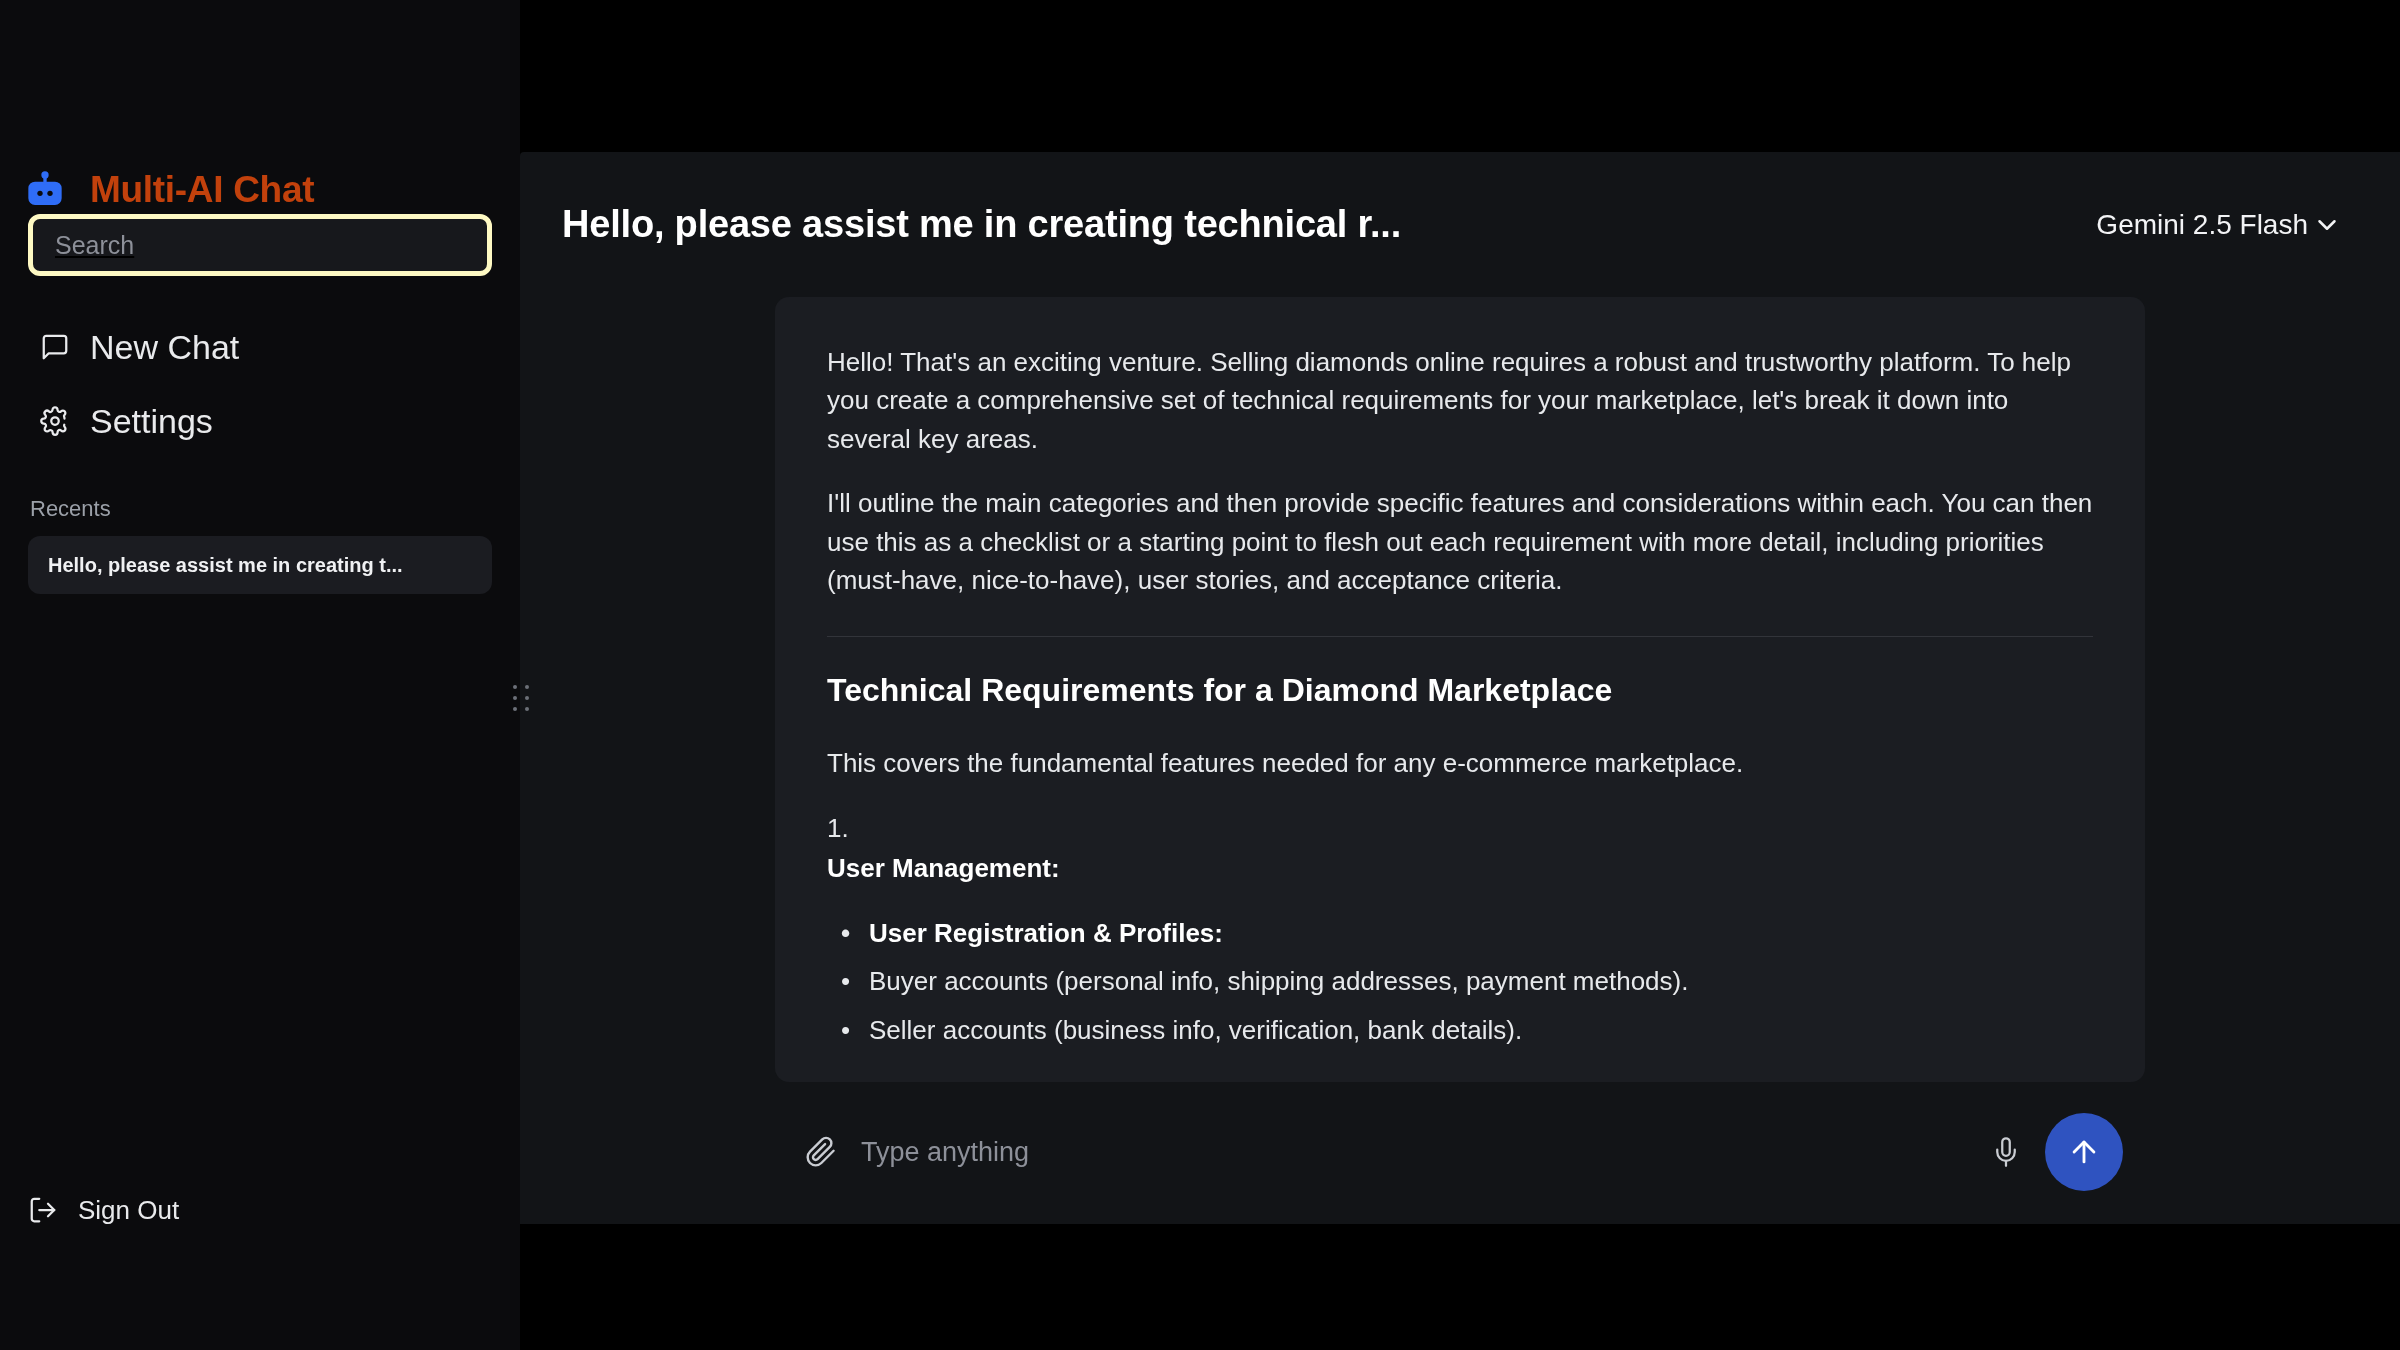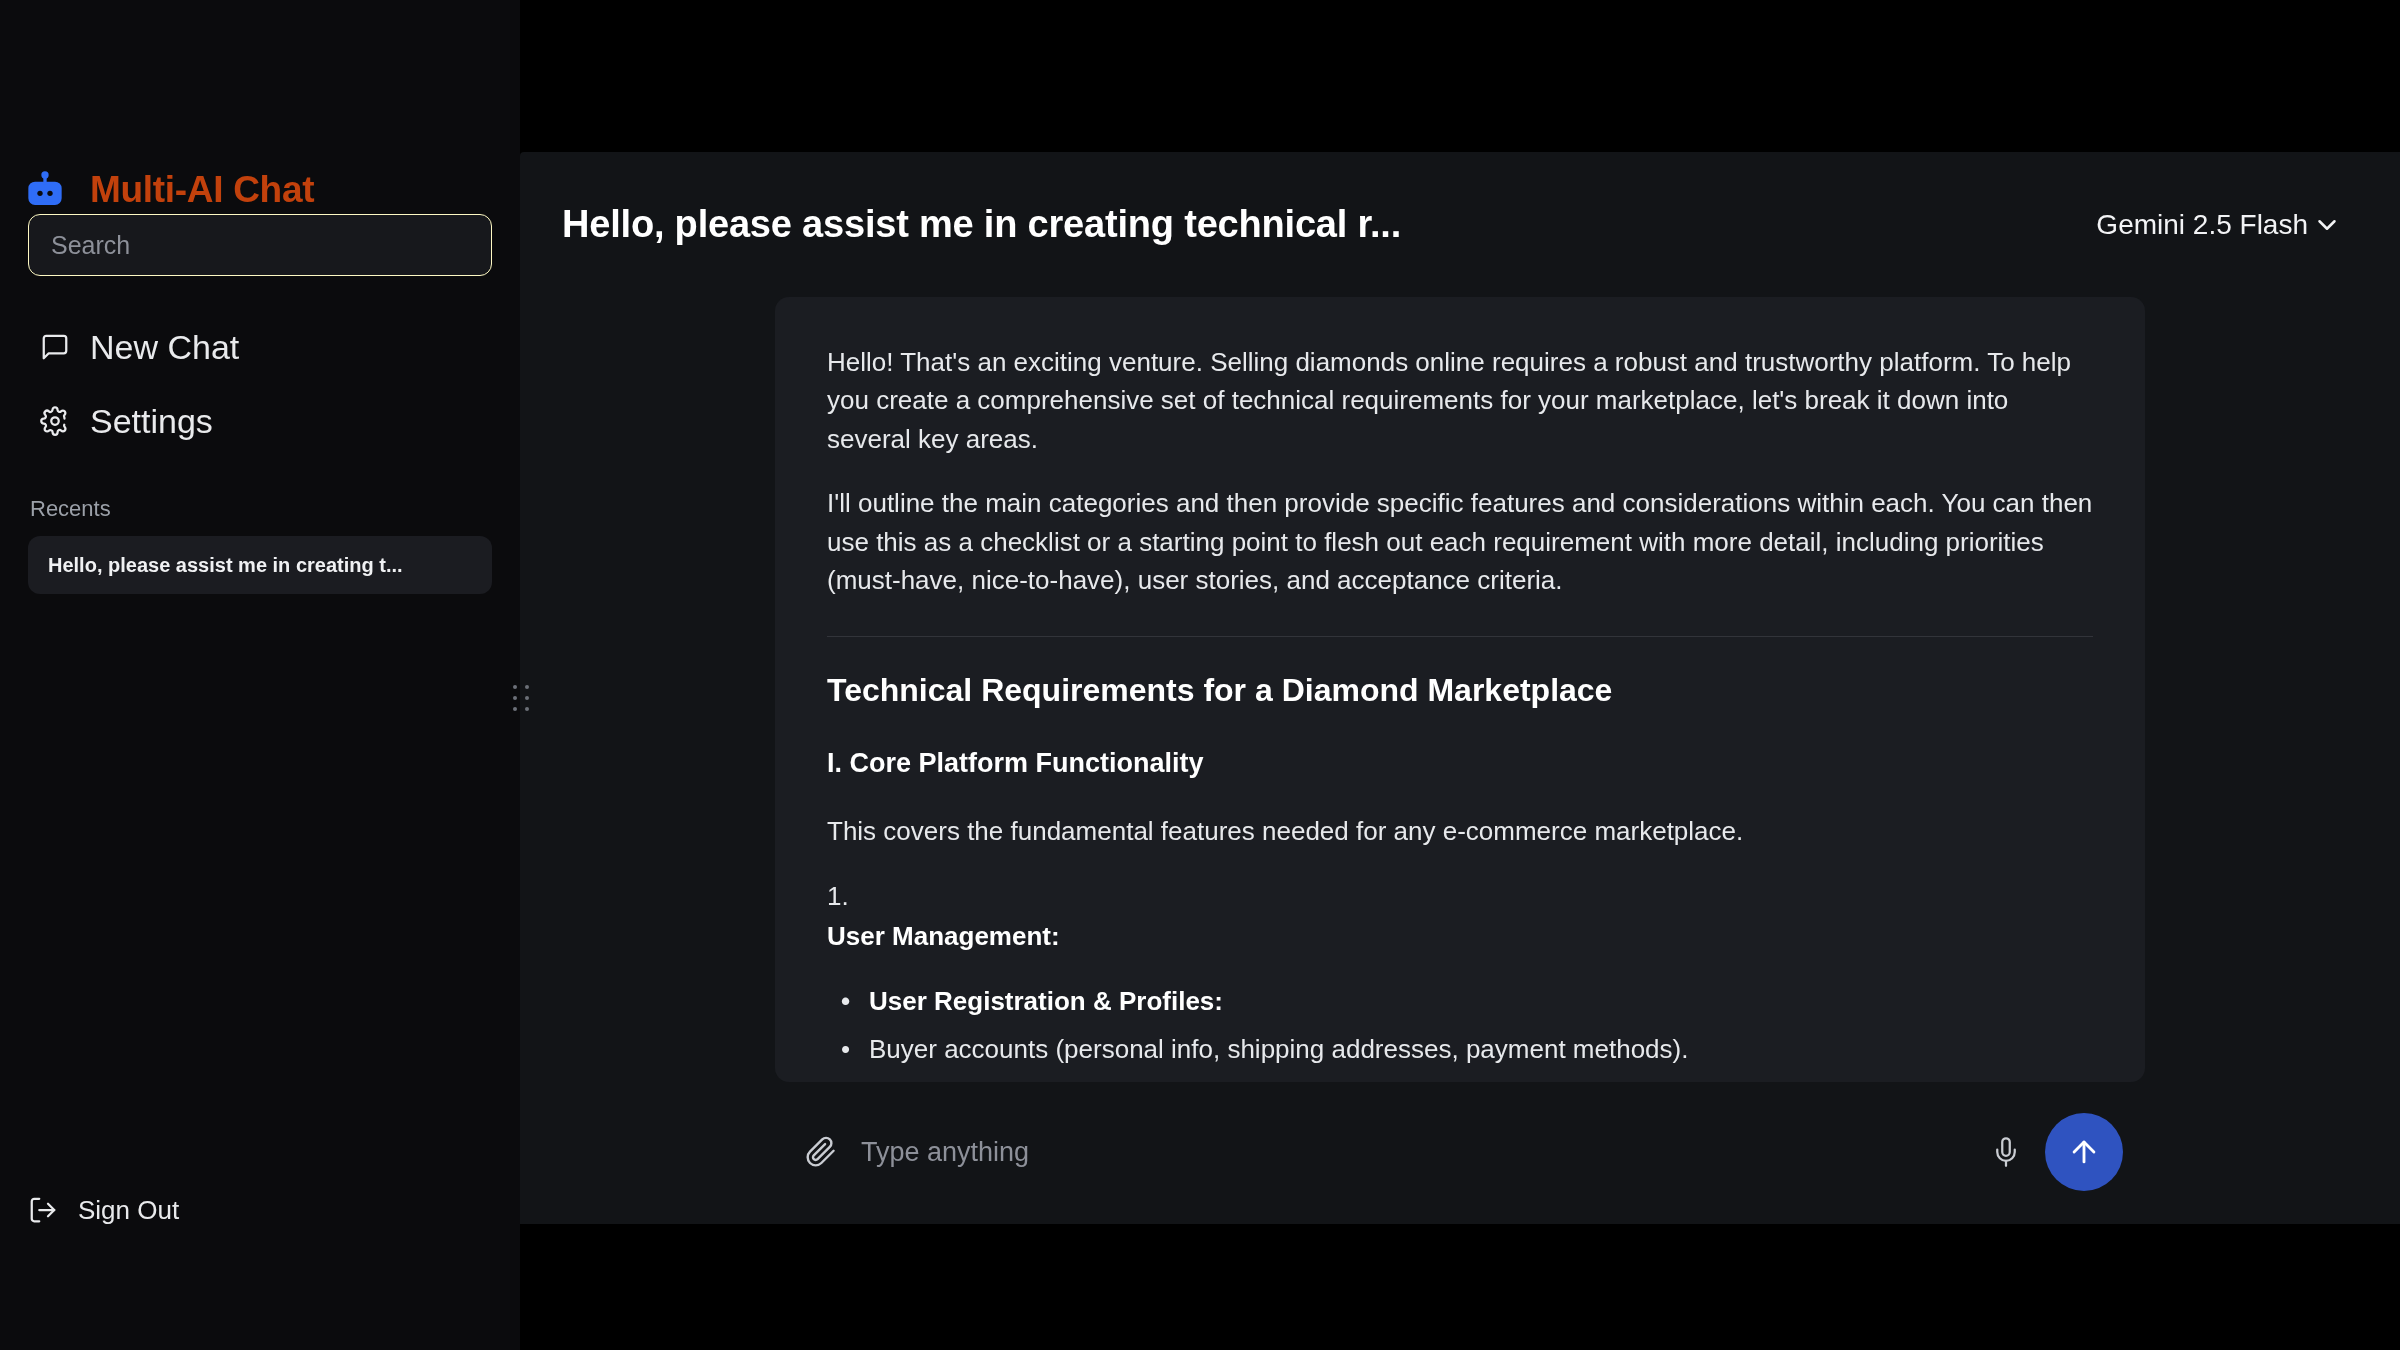--- a/index.html
+++ b/index.html
@@ -43,25 +43,26 @@
     color: #c2410c;
     letter-spacing: -0.3px;
   }
   .search-wrap {
     padding: 0 28px;
     margin-top: -16px;
   }
   .search-box {
     height: 62px;
     background: #17181c;
-    border: 1px solid #fef9c3;
+    border: 5px solid #fef9c3;
     border-radius: 12px;
     display: flex;
     align-items: center;
     padding: 0 22px;
+    text-decoration: underline;
   }
   .search-box input {
     background: transparent;
     border: none;
     outline: none;
     color: #e8e8ea;
     font-size: 25px;
     font-family: "Liberation Sans", sans-serif;
     width: 100%;
   }
@@ -370,21 +371,20 @@
           </span>
         </div>
       </header>
 
       <div class="conversation">
         <div class="bubble">
           <p>Hello! That's an exciting venture. Selling diamonds online requires a robust and trustworthy platform. To help you create a comprehensive set of technical requirements for your marketplace, let's break it down into several key areas.</p>
           <p>I'll outline the main categories and then provide specific features and considerations within each. You can then use this as a checklist or a starting point to flesh out each requirement with more detail, including priorities (must-have, nice-to-have), user stories, and acceptance criteria.</p>
           <hr>
           <h2>Technical Requirements for a Diamond Marketplace</h2>
-          <h3>I. Core Platform Functionality</h3>
           <p>This covers the fundamental features needed for any e-commerce marketplace.</p>
           <div class="list-num">1.</div>
           <div class="list-num-label">User Management:</div>
           <ul class="bullets">
             <li class="bold">User Registration &amp; Profiles:</li>
             <li>Buyer accounts (personal info, shipping addresses, payment methods).</li>
             <li>Seller accounts (business info, verification, bank details).</li>
           </ul>
         </div>
 

